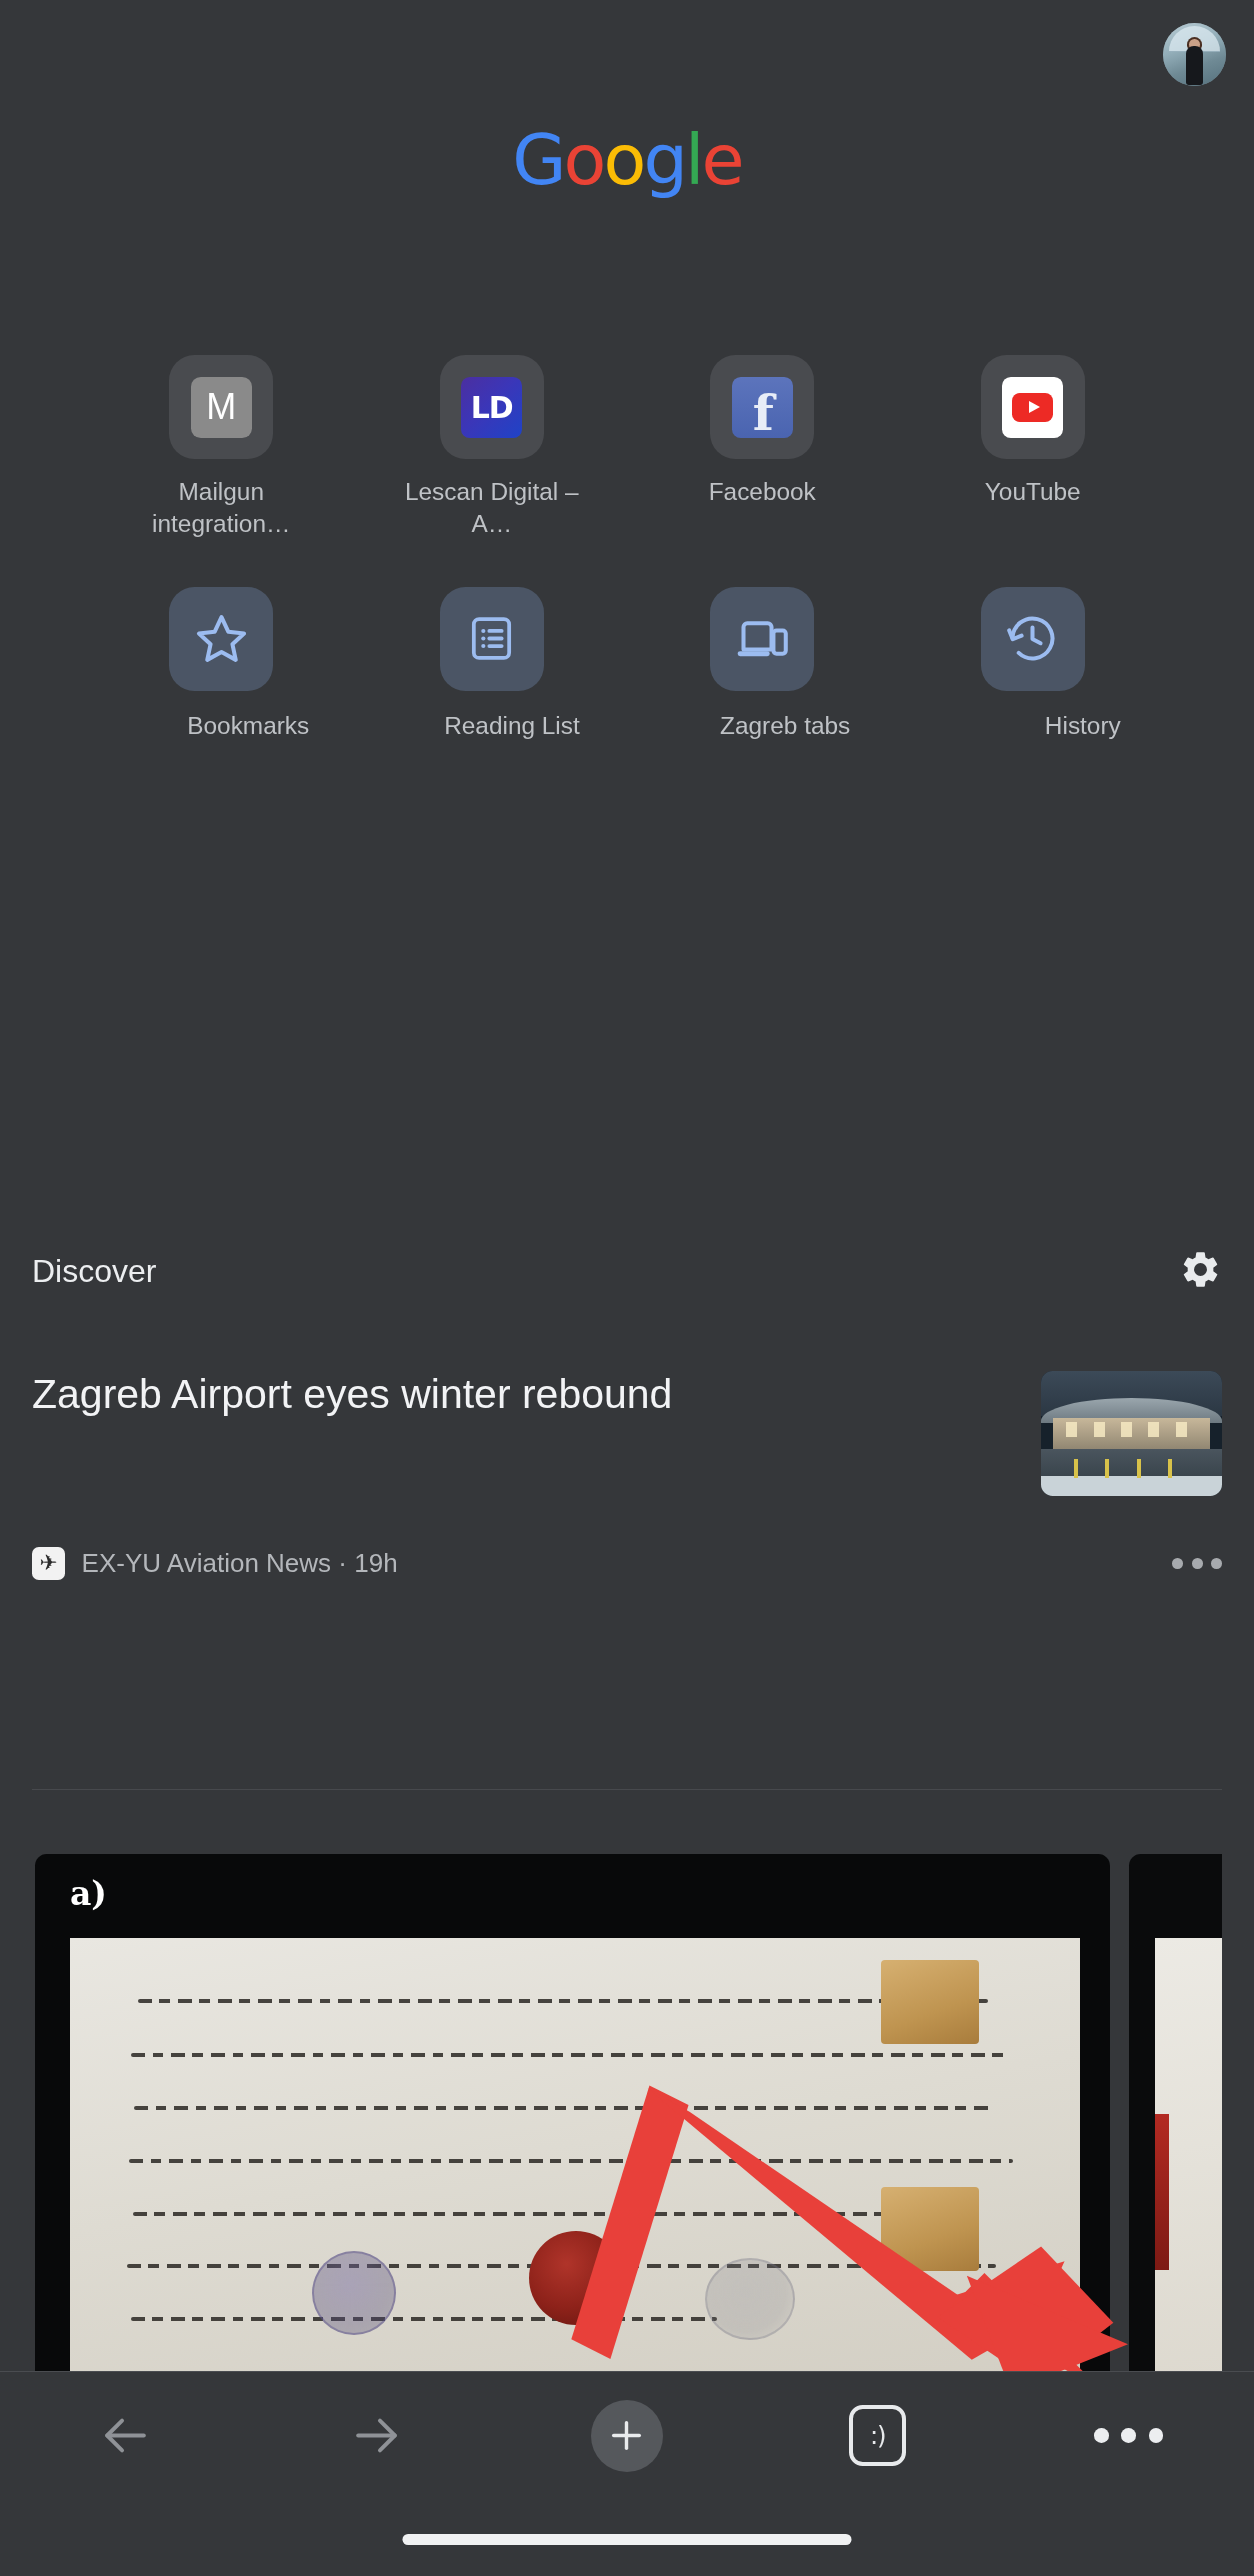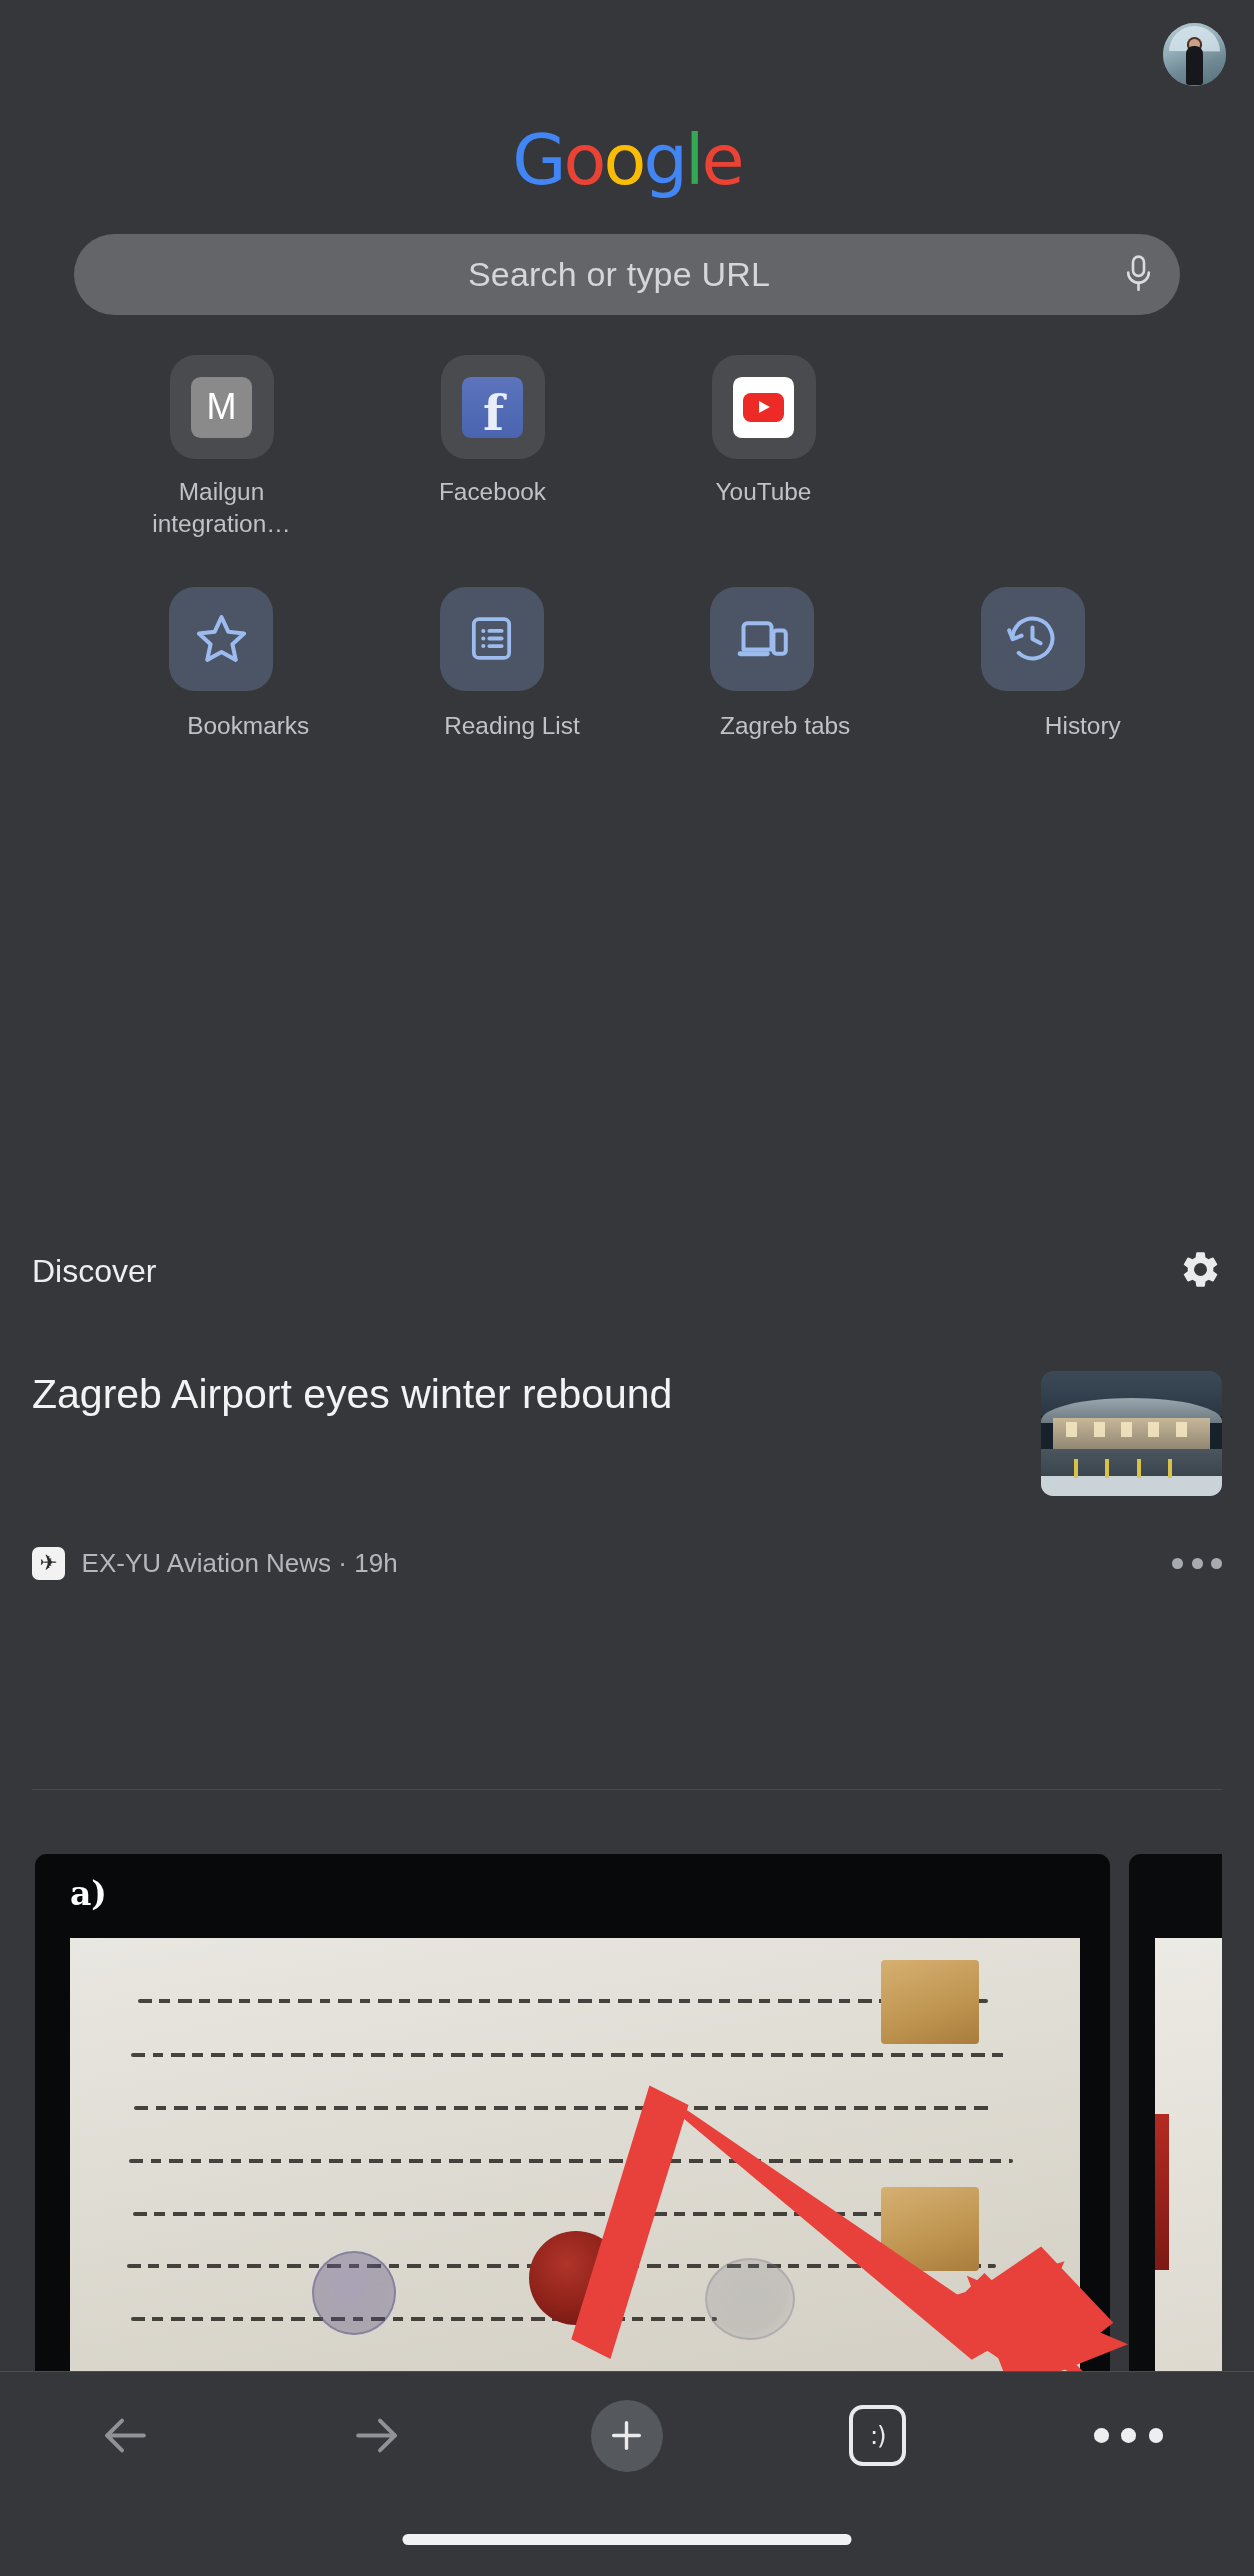--- a/index.html
+++ b/index.html
@@ -324,42 +324,38 @@
     <div class="avatar-umb"></div>
     <div class="avatar-hair"></div>
     <div class="avatar-head"></div>
     <div class="avatar-body"></div>
   </div>
 
   <div class="glogo">
     <span style="color:#4285f4">G</span><span style="color:#ea4335">o</span><span style="color:#fbbc05">o</span><span style="color:#4285f4">g</span><span style="color:#34a853">l</span><span style="color:#ea4335">e</span>
   </div>
 
-  <div class="searchbar">
-    <div class="search-ph">Search or type URL</div>
-    <div class="mic">
-      <svg width="33" height="43" viewBox="0 0 24 30" fill="none" stroke="#d9dbde" stroke-width="1.9" stroke-linecap="round">
-        <rect x="8" y="2" width="8" height="14" rx="4"></rect>
-        <path d="M4.5 13.5a7.5 7.5 0 0 0 15 0"></path>
-        <line x1="12" y1="21" x2="12" y2="26"></line>
-      </svg>
-    </div>
-  </div>
 
   <div class="tiles">
 
     <div class="tile-row">
 
       <div class="tile">
         <div class="tile-box">
           <div class="fav fav-m">M</div>
         </div>
         <div class="tile-label">Mailgun integration…</div>
       </div>
 
+      <div class="tile">
+        <div class="tile-box">
+          <div class="fav fav-ld">LD</div>
+        </div>
+        <div class="tile-label">Lescan Digital – A…</div>
+      </div>
 
       <div class="tile">
         <div class="tile-box">
           <div class="fav fav-fb">
             <div class="f">f</div>
           </div>
         </div>
         <div class="tile-label">Facebook</div>
       </div>
 

